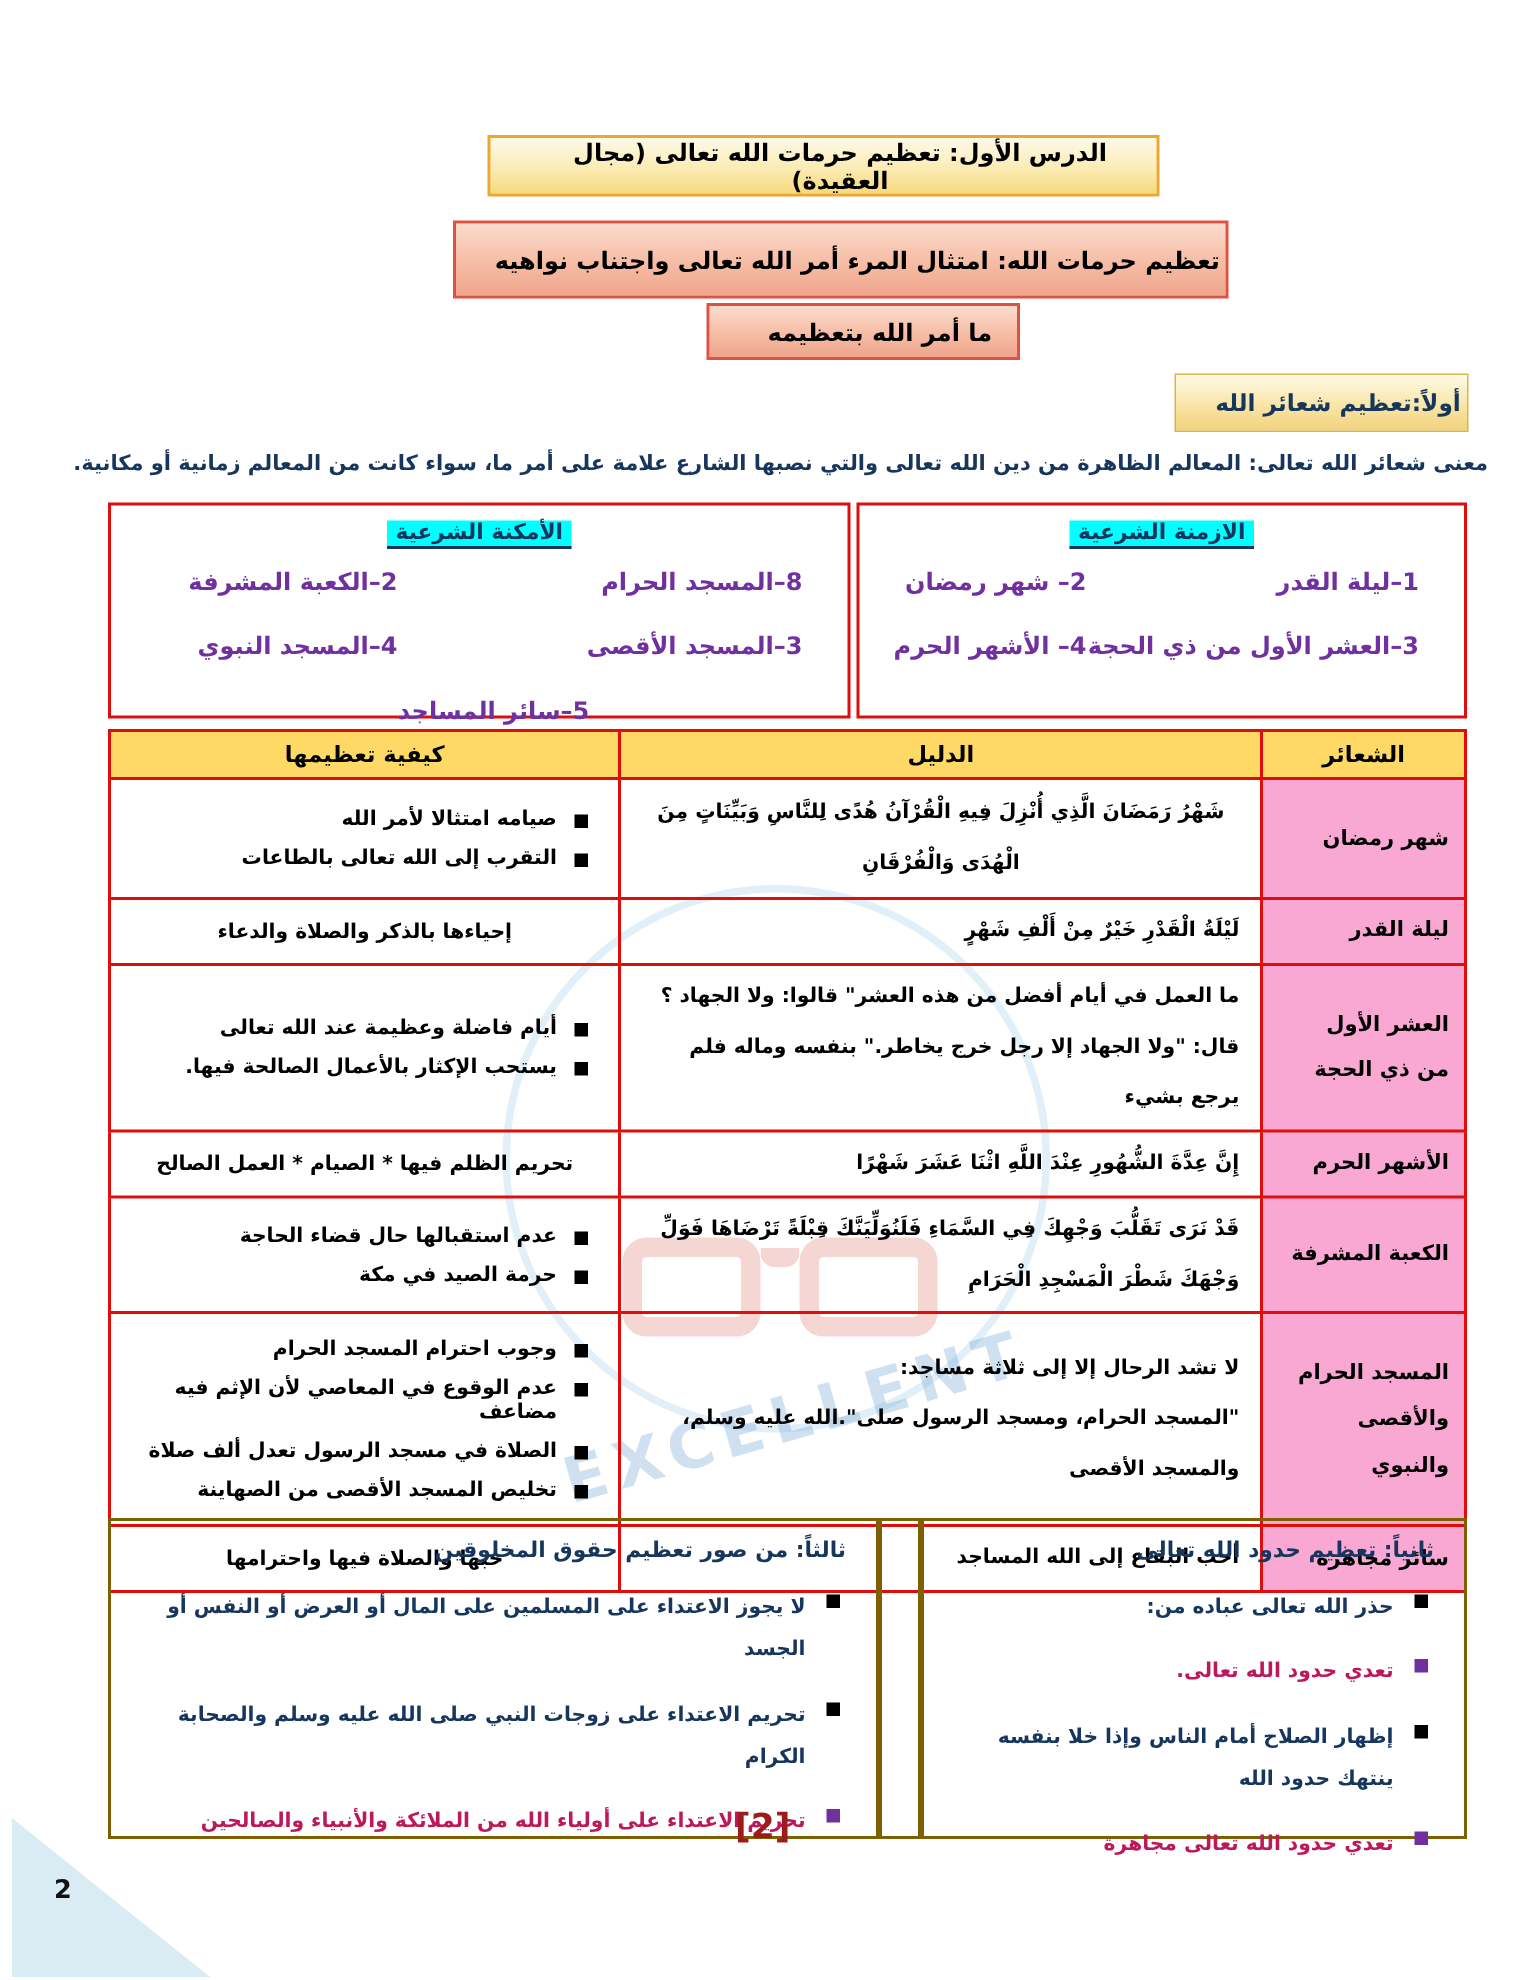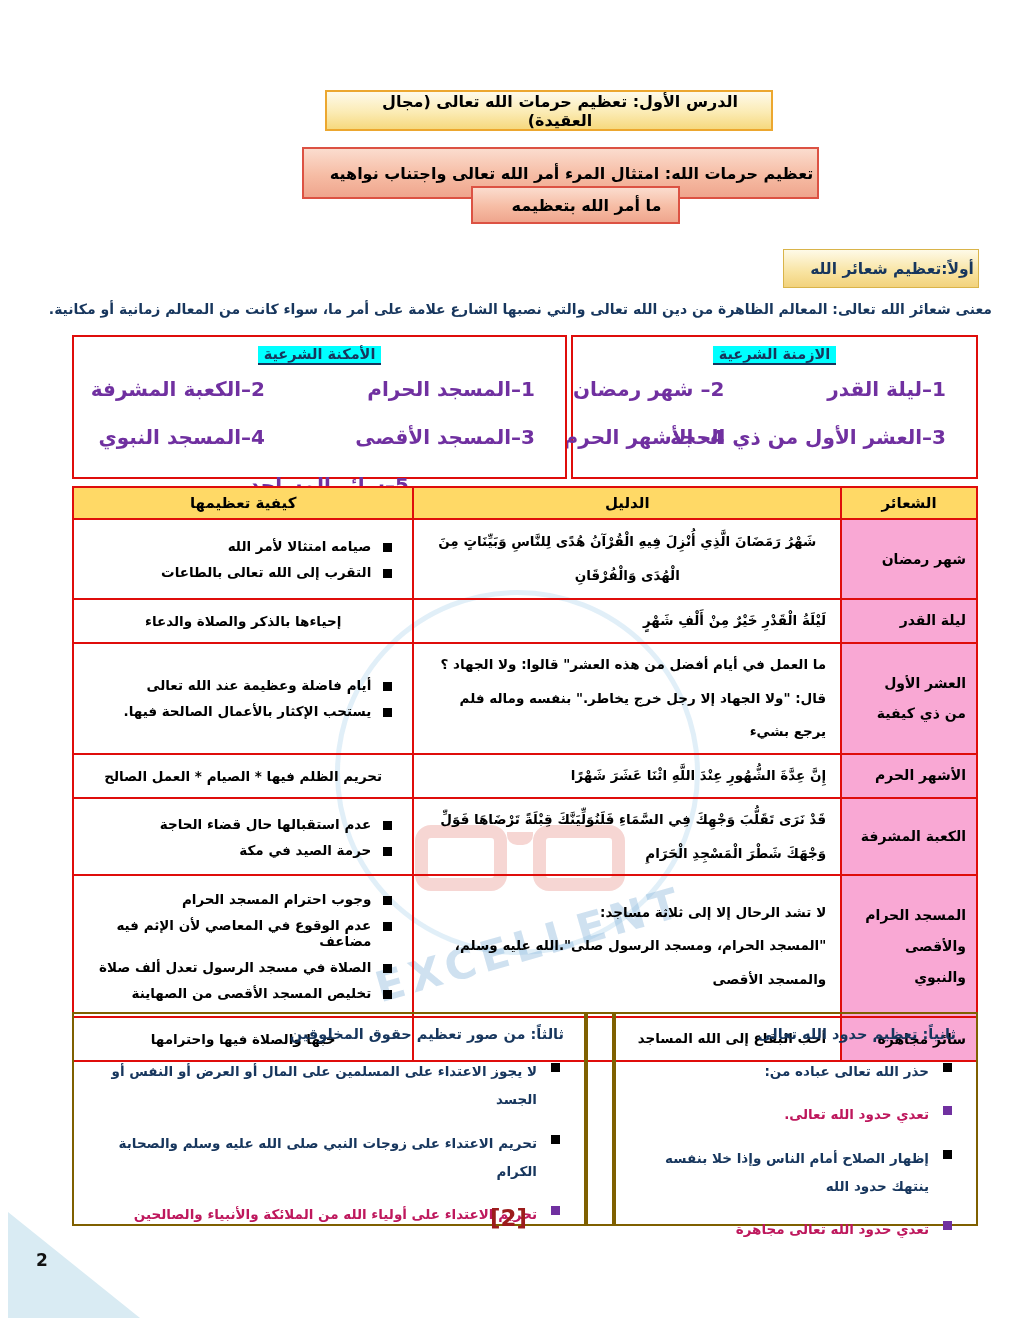--- a/index.html
+++ b/index.html
@@ -17,38 +17,38 @@
 
   .layer { position:absolute; inset:0; z-index:1; }
 
   
   .titlebox { position:absolute; display:flex; align-items:center; justify-content:center; text-align:center;
               font-weight:bold; color:#000;padding-left:22px; }
   .yellowbox { background:linear-gradient(#FEFAEA 0%, #FBEBB4 55%, #F6D97E 100%); border:2px solid #ECA72F; }
   .pinkbox   { background:linear-gradient(#FBDCCE 0%, #F6BCA4 55%, #EFA58D 100%); border:2px solid #DC5243; }
   .box-lesson { left:325px; top:90px;  width:448px; height:41px; font-size:16px; }
   .box-def    { left:302px; top:147px; width:517px; height:52px; font-size:16px; }
-  .box-q      { left:471px; top:186px; width:209px; height:38px; font-size:16px; }
+  .box-q      { left:471px; top:202px; width:209px; height:38px; font-size:16px; }
   .box-first  { left:783px; top:249px; width:196px; height:39px; font-size:15.5px;
                 background:linear-gradient(#FEFAE8 0%, #F8E3A0 60%, #F2D27C 100%);
                 border:1px solid #D9B44A; color:#17365D; }
 
   .meaning { position:absolute; left:28px; right:28px; top:301px; text-align:right;
              font-size:14px; font-weight:bold; color:#17365D; }
 
   
   .cat-table { position:absolute; left:72px; top:335px; width:906px; height:144px; display:flex; gap:4px; direction:rtl; }
   .cat-cell { border:2px solid #DF0D0B; background:#fff; padding-top:7px; }
   .cat-times  { width:407px; }
   .cat-places { width:495px; }
   .cat-headwrap { text-align:center; }
   .cat-head { display:inline-block; background:#00FFFF; color:#17365D; font-weight:bold; font-size:14.5px;
               padding:0 6px 1px; border-bottom:2px solid #17365D; }
   .cat-grid { display:grid; grid-template-columns:55% 45%; margin-top:12px; row-gap:24px; }
-  .cat-item { text-align:right; padding-left:19px; padding-right:30px; color:#7030A0; font-weight:bold; font-size:20px; white-space:nowrap; }
+  .cat-item { text-align:right; padding-left:19px; padding-right:30px; color:#7030A0; font-weight:bold; font-size:16px; white-space:nowrap; }
   .span2 { grid-column:1 / span 2; text-align:center; padding-right:0; }
 
   
   .main-table-wrap { position:absolute; left:72px; top:486px; width:906px; }
   table.main { width:100%; border-collapse:collapse; direction:rtl; }
   table.main th, table.main td { border:2.5px solid #DF0D0B; }
   table.main th { background:#FFD966; font-size:15px; font-weight:bold; color:#000; height:32px; text-align:center; }
   td.ritual { background:#f9a8d4; text-align:right; padding:2px 10px; font-weight:bold; font-size:14px; color:#000; line-height:2.2; }
   td.evidence { font-weight:bold; font-size:13.5px; color:#000; padding:4px 14px; line-height:2.5; text-align:right; }
   td.evidence.center { text-align:center; }
@@ -107,21 +107,21 @@
         <div class="cat-grid">
           <div class="cat-item">1–ليلة القدر</div>
           <div class="cat-item">2– شهر رمضان</div>
           <div class="cat-item">3–العشر الأول من ذي الحجة</div>
           <div class="cat-item">4– الأشهر الحرم</div>
         </div>
       </div>
       <div class="cat-cell cat-places">
         <div class="cat-headwrap"><span class="cat-head">الأمكنة الشرعية</span></div>
         <div class="cat-grid">
-          <div class="cat-item">1–المسجد الحرام</div>
+          <div class="cat-item">8–المسجد الحرام</div>
           <div class="cat-item">2–الكعبة المشرفة</div>
           <div class="cat-item">3–المسجد الأقصى</div>
           <div class="cat-item">4–المسجد النبوي</div>
           <div class="cat-item span2">5–سائر المساجد</div>
         </div>
       </div>
     </div>
 
     <div class="main-table-wrap">
       <table class="main">
@@ -161,21 +161,21 @@
             <div>لَيْلَةُ الْقَدْرِ خَيْرٌ مِنْ أَلْفِ شَهْرٍ</div>
           </td>
           <td class="how">
             <div class="plainline">إحياءها بالذكر والصلاة والدعاء</div>
           </td>
         </tr>
 
         <tr class="r2">
           <td class="ritual">
             <div>العشر الأول</div>
-            <div>من ذي كيفية</div>
+            <div>من ذي الحجة</div>
           </td>
           <td class="evidence">
             <div>ما العمل في أيام أفضل من هذه العشر" قالوا: ولا الجهاد ؟</div>
             <div>قال: "ولا الجهاد إلا رجل خرج يخاطر." بنفسه وماله فلم يرجع بشيء</div>
           </td>
           <td class="how">
             <div class="bul">
                   <span class="sq"></span>
                   <span>أيام فاضلة وعظيمة عند الله تعالى</span>
                 </div>

